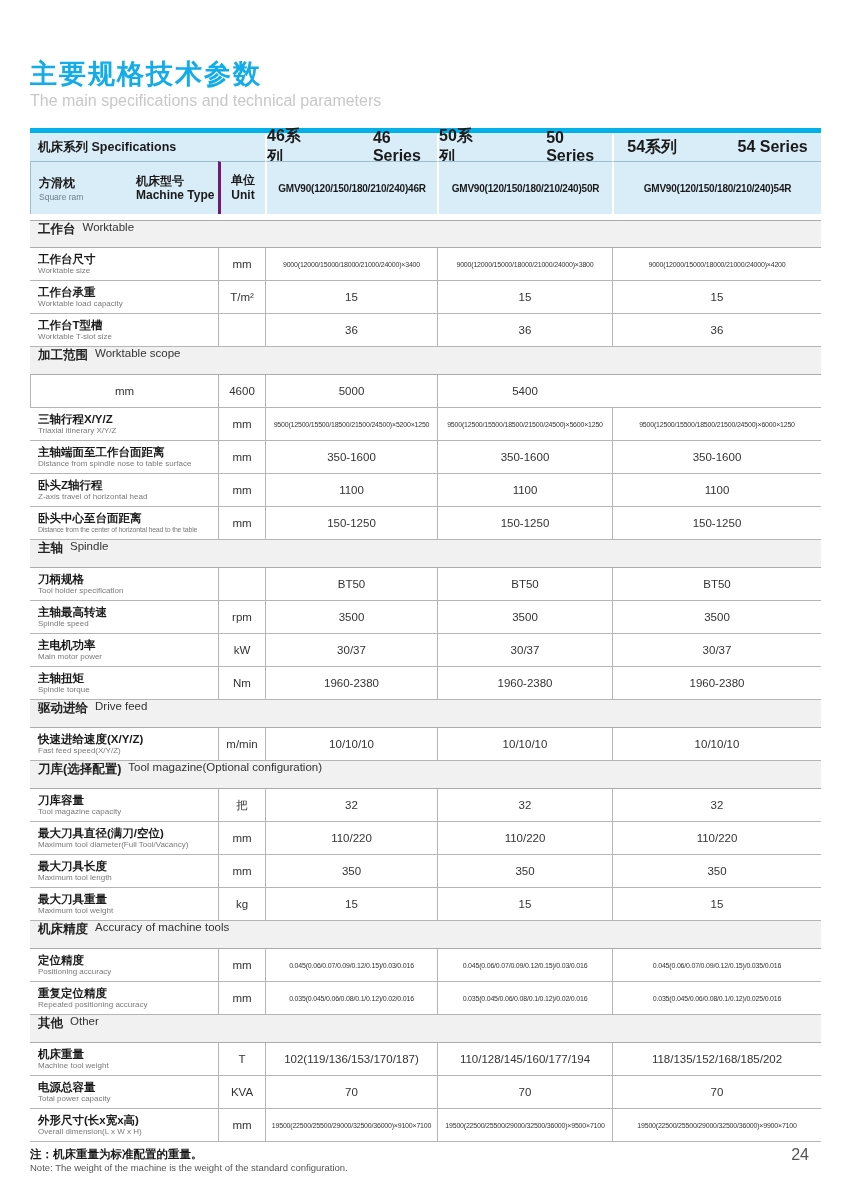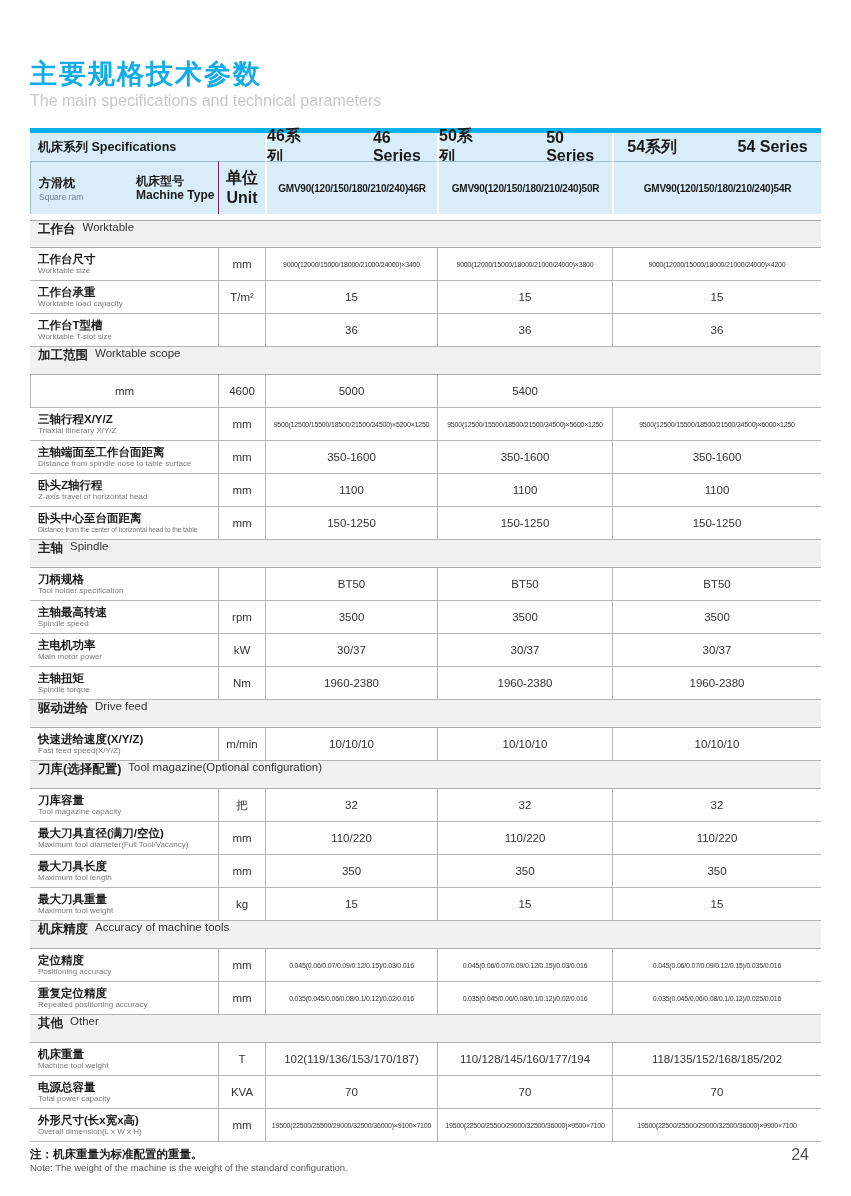--- a/index.html
+++ b/index.html
@@ -19,22 +19,22 @@
          box-sizing:border-box;color:#1a1a1a;}
   .h-spec{grid-column:1/4;justify-content:flex-start;padding-left:8px;font-size:12.5px;font-weight:bold;}
   .h-series{font-size:16px;font-weight:bold;border-left:2px solid #fff;gap:28px;}
   .h-sub{border-top:1px solid #9cbecd;}
   .h-mt{flex-direction:column;align-items:flex-start;padding-left:8px;font-size:12px;
         font-weight:bold;line-height:1.2;justify-content:center;}
   .h-ram{flex-direction:column;align-items:flex-start;padding-left:8px;justify-content:center;
          border-left:1px solid #9cbecd;}
   .h-ram .cnb{font-size:12px;font-weight:bold;}
   .h-ram .ensm{font-size:8.5px;color:#6e7e88;}
-  .h-unit{flex-direction:column;font-size:16px;font-weight:bold;line-height:1.25;
-          border-left:1px solid #701a75;}
+  .h-unit{flex-direction:column;font-size:12px;font-weight:bold;line-height:1.25;
+          border-left:3px solid #701a75;}
   .h-model{font-size:10px;font-weight:bold;border-left:2px solid #fff;letter-spacing:-0.2px;}
 
   .hdr-gap{height:6px;background:#fff;}
 
   
   .band{height:28px;background:#f1f1f1;border-bottom:1px solid #ababab;display:flex;
         padding-left:8px;gap:7px;box-sizing:border-box;}
   .band:first-child{border-top:1px solid #ababab;}
   .band .bcn{font-size:12.5px;font-weight:bold;color:#222;}
   .band .ben{font-size:11.5px;color:#333;}

